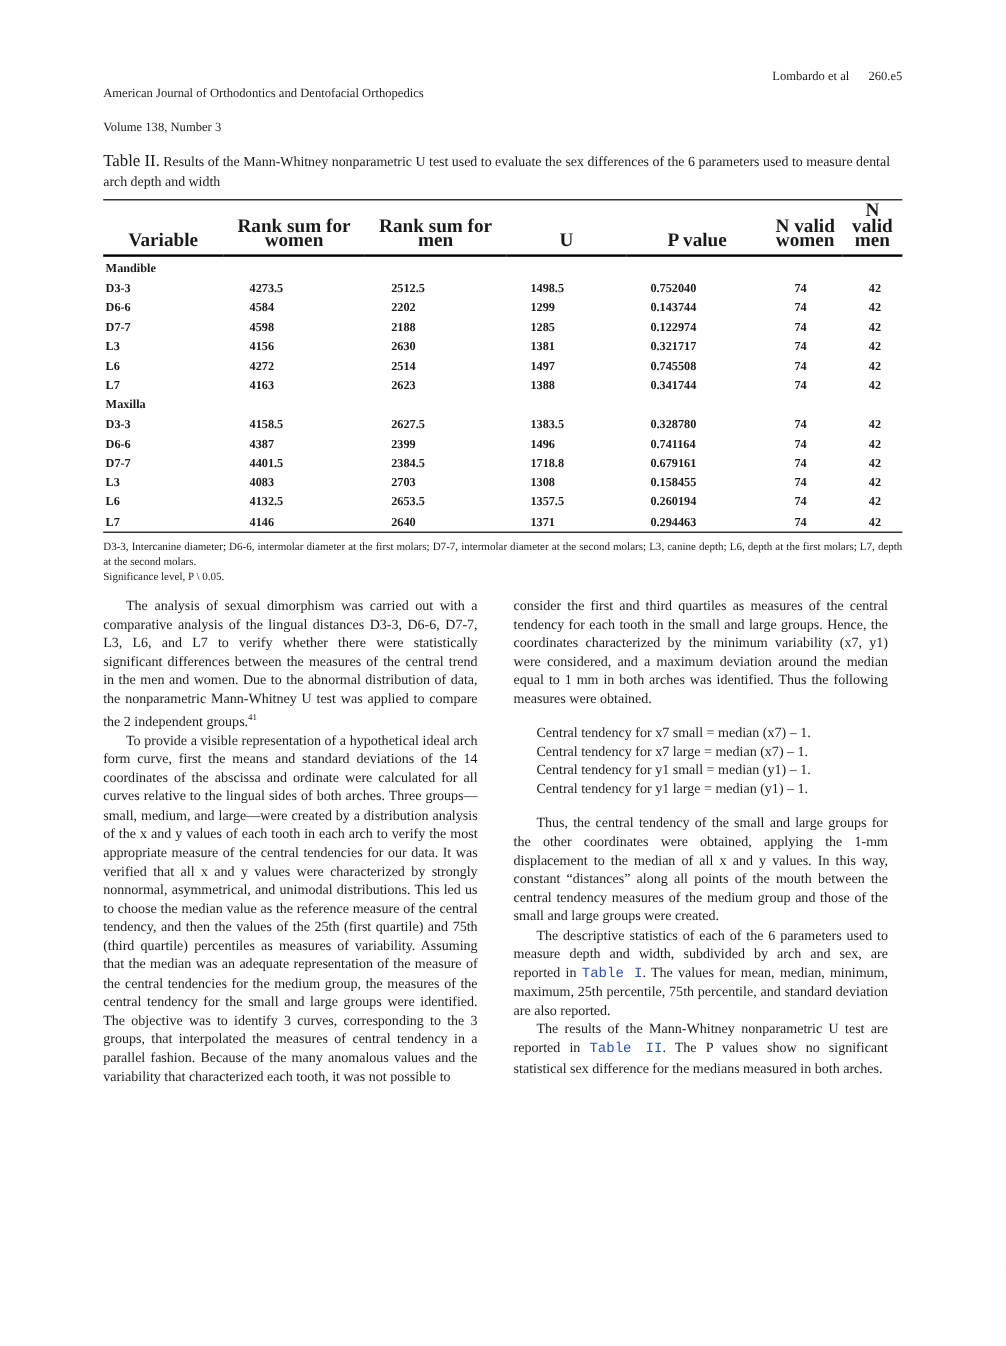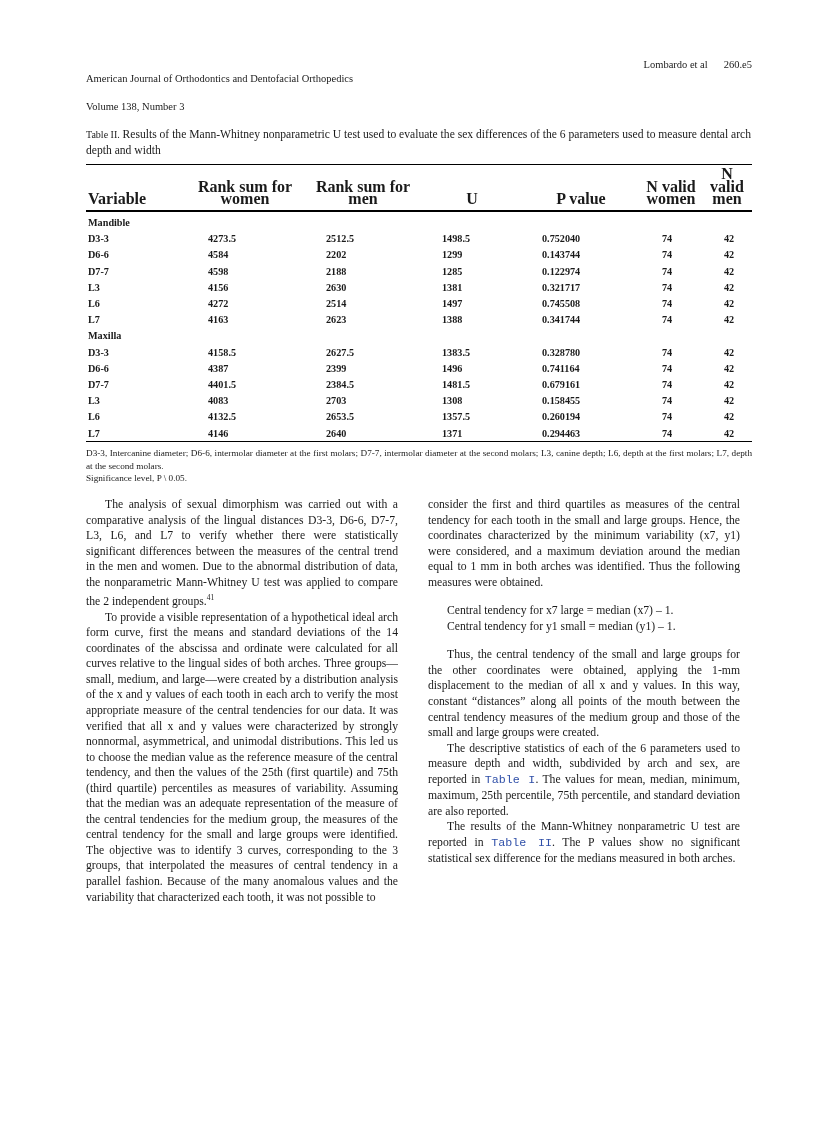--- a/index.html
+++ b/index.html
@@ -44,41 +44,41 @@
     left: 86px;
     top: 127px;
     width: 666px;
   }
   .table-caption {
     font-size: 11.2px;
     line-height: 15.5px;
     margin-bottom: 6px;
   }
   .table-caption .tbl-label {
-    font-size: 10px;
+    font-size: 14px;
   }
   .table-caption .tbl-text {
     font-size: 11.6px;
   }
   table.data {
     width: 100%;
     border-collapse: collapse;
     font-size: 10.2px;
     table-layout: fixed;
   }
   table.data thead th {
     font-weight: bold;
     text-align: center;
     vertical-align: bottom;
     padding: 3px 2px 4px 2px;
     line-height: 12.5px;
     font-size: 16px;
   }
   table.data thead th.col-var {
-    text-align: left;
+    text-align: center;
   }
   .rule-thin {
     border-top: 1px solid #000;
     height: 0;
     font-size: 0;
     line-height: 0;
   }
   table.data tbody td {
     padding: 1.6px 2px;
     line-height: 13px;
@@ -303,21 +303,21 @@
             <td class="c-num pad-b">2399</td>
             <td class="c-num pad-c">1496</td>
             <td class="c-num pad-d">0.741164</td>
             <td class="c-num pad-e">74</td>
             <td class="c-num pad-f">42</td>
           </tr>
           <tr>
             <td class="c-var var-indent">D7-7</td>
             <td class="c-num pad-a">4401.5</td>
             <td class="c-num pad-b">2384.5</td>
-            <td class="c-num pad-c">1481.5</td>
+            <td class="c-num pad-c">1718.8</td>
             <td class="c-num pad-d">0.679161</td>
             <td class="c-num pad-e">74</td>
             <td class="c-num pad-f">42</td>
           </tr>
           <tr>
             <td class="c-var var-indent">L3</td>
             <td class="c-num pad-a">4083</td>
             <td class="c-num pad-b">2703</td>
             <td class="c-num pad-c">1308</td>
             <td class="c-num pad-d">0.158455</td>
@@ -357,22 +357,24 @@
 
     <div class="col">
       <p><span>The analysis of sexual dimorphism was carried out with a comparative analysis of the lingual distances D3-3, D6-6, D7-7, L3, L6, and L7 to verify whether there were statistically significant differences between the measures of the central trend in the men and women. Due to the abnormal distribution of data, the nonparametric Mann-Whitney U test was applied to compare the 2 independent groups.</span><sup>41</sup></p>
       <p>To provide a visible representation of a hypothetical ideal arch form curve, first the means and standard deviations of the 14 coordinates of the abscissa and ordinate were calculated for all curves relative to the lingual sides of both arches. Three groups—small, medium, and large—were created by a distribution analysis of the x and y values of each tooth in each arch to verify the most appropriate measure of the central tendencies for our data. It was verified that all x and y values were characterized by strongly nonnormal, asymmetrical, and unimodal distributions. This led us to choose the median value as the reference measure of the central tendency, and then the values of the 25th (first quartile) and 75th (third quartile) percentiles as measures of variability. Assuming that the median was an adequate representation of the measure of the central tendencies for the medium group, the measures of the central tendency for the small and large groups were identified. The objective was to identify 3 curves, corresponding to the 3 groups, that interpolated the measures of central tendency in a parallel fashion. Because of the many anomalous values and the variability that characterized each tooth, it was not possible to</p>
     </div>
 
     <div class="col">
       <p class="noindent">consider the first and third quartiles as measures of the central tendency for each tooth in the small and large groups. Hence, the coordinates characterized by the minimum variability (x7, y1) were considered, and a maximum deviation around the median equal to 1 mm in both arches was identified. Thus the following measures were obtained.</p>
 
       <div class="eqblock" id="equation-block">
+          <p class="eqline">Central tendency for x7 small = median (x7) – 1.</p>
           <p class="eqline">Central tendency for x7 large = median (x7) – 1.</p>
           <p class="eqline">Central tendency for y1 small = median (y1) – 1.</p>
+          <p class="eqline">Central tendency for y1 large = median (y1) – 1.</p>
         </div>
 
       <p>Thus, the central tendency of the small and large groups for the other coordinates were obtained, applying the 1-mm displacement to the median of all x and y values. In this way, constant “distances” along all points of the mouth between the central tendency measures of the medium group and those of the small and large groups were created.</p>
 
 
       <p><span>The descriptive statistics of each of the 6 parameters used to measure depth and width, subdivided by arch and sex, are reported in </span><span class="xref">Table I</span><span>. The values for mean, median, minimum, maximum, 25th percentile, 75th percentile, and standard deviation are also reported.</span></p>
 
       <p><span>The results of the Mann-Whitney nonparametric U test are reported in </span><span class="xref">Table II</span><span>. The P values show no significant statistical sex difference for the medians measured in both arches.</span></p>
     </div>
   </div>

